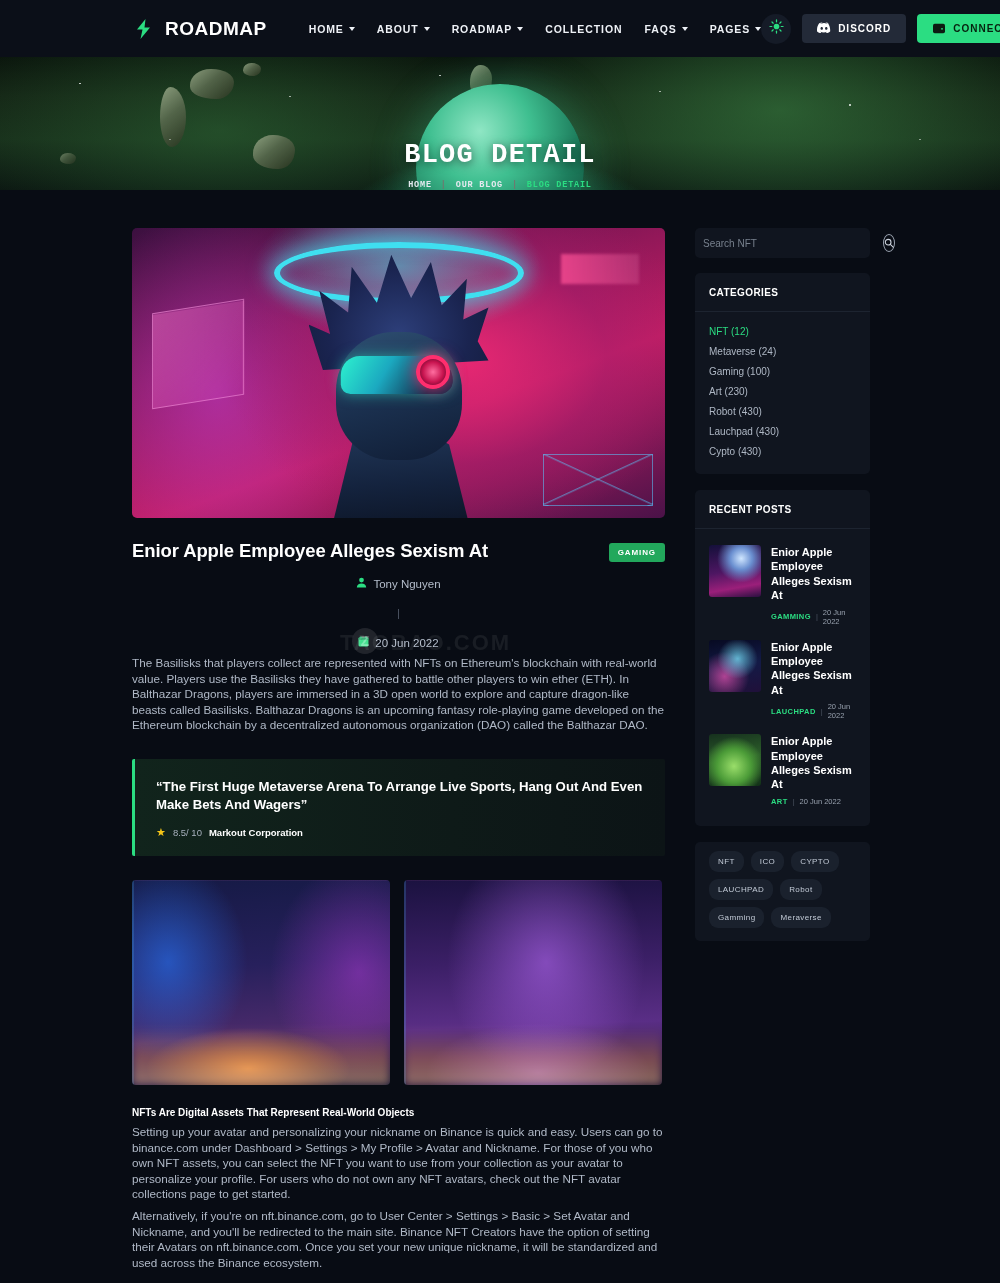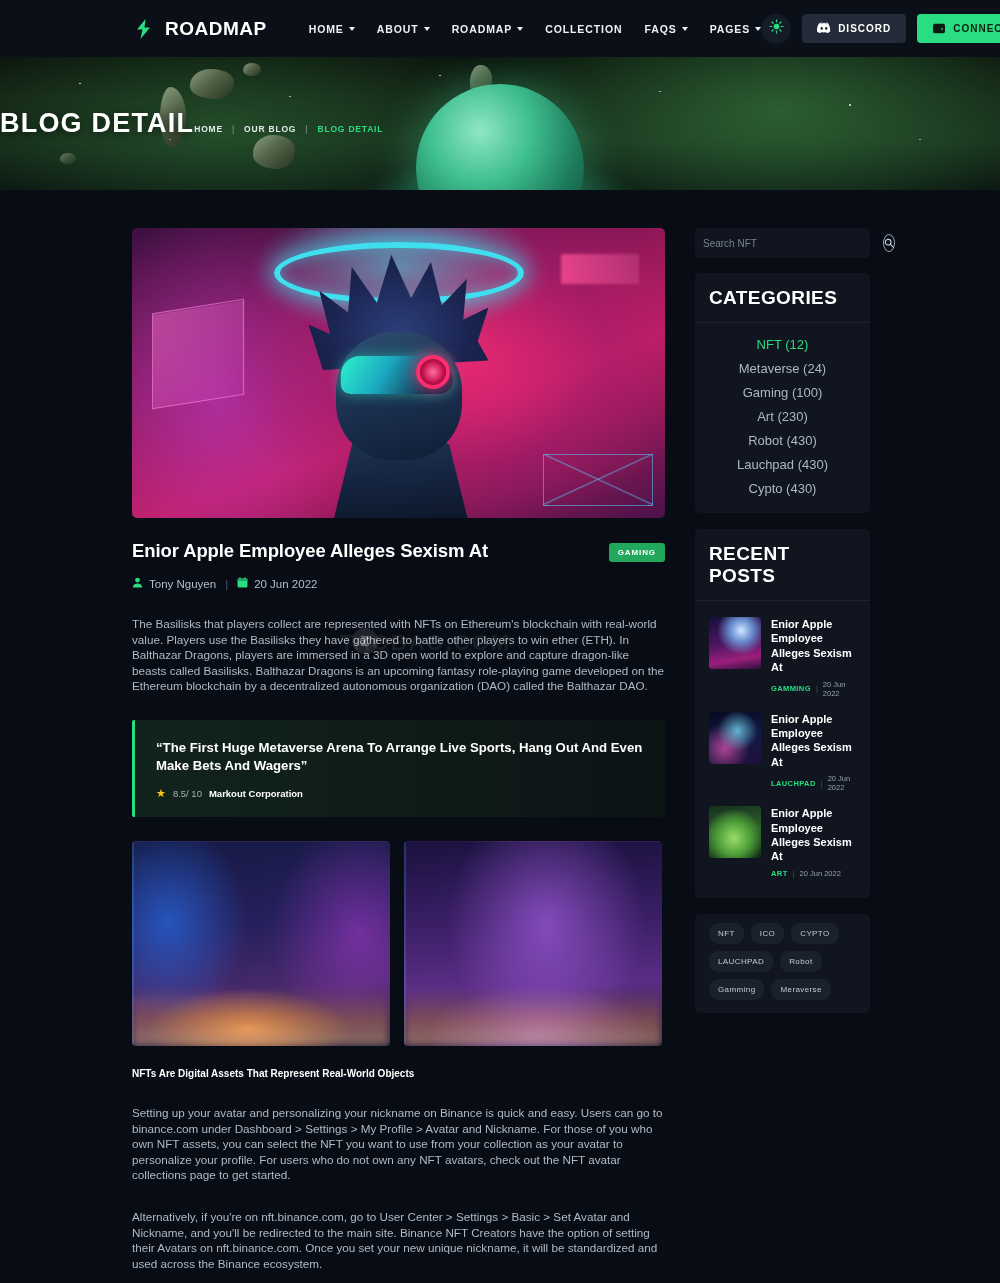--- a/index.html
+++ b/index.html
@@ -78,22 +78,22 @@
   
   .hero {
     height: 133px;
     position: relative;
     overflow: hidden;
     background:
       radial-gradient(ellipse 260px 150px at 50% 150%, #4fd9a8 0%, #1c6b4a 38%, rgba(14,48,34,0) 70%),
       radial-gradient(ellipse 420px 200px at 78% 40%, rgba(62,140,72,0.55) 0%, rgba(20,52,28,0) 70%),
       radial-gradient(ellipse 400px 180px at 22% 55%, rgba(52,120,62,0.45) 0%, rgba(14,40,22,0) 72%),
       linear-gradient(180deg, #0a140c 0%, #132214 30%, #162b19 62%, #0a1410 100%);
-    display: flex; flex-direction: row;
-    align-items: center; justify-content: flex-start;
+    display: flex; flex-direction: column;
+    align-items: center; justify-content: flex-end; font-family: Liberation Mono, monospace;
   }
   .hero::after {
     content: "";
     position: absolute; inset: 0;
     background-image:
       radial-gradient(1.2px 1.2px at 8% 20%, rgba(255,255,255,0.75) 50%, transparent 51%),
       radial-gradient(1px 1px at 17% 62%, rgba(255,255,255,0.5) 50%, transparent 51%),
       radial-gradient(1.4px 1.4px at 29% 30%, rgba(255,255,255,0.6) 50%, transparent 51%),
       radial-gradient(1px 1px at 36% 78%, rgba(255,255,255,0.45) 50%, transparent 51%),
       radial-gradient(1.5px 1.5px at 44% 14%, rgba(255,255,255,0.7) 50%, transparent 51%),
@@ -227,28 +227,28 @@
     font-size: 18.5px; font-weight: bold; color: #ffffff;
     letter-spacing: -0.1px; flex: 1;
   }
   .badge {
     background: #22a85c; color: #fff;
     font-size: 8px; font-weight: bold; letter-spacing: 0.9px;
     padding: 5px 9px; border-radius: 3px;
     margin-top: 3px;
   }
   .meta-row {
-    display: flex; align-items: center; gap: 9px;
-    margin-top: 15px; font-size: 11.5px; color: #b4bdcb;
+    display: flex; align-items: center; gap: 17px;
+    margin-top: 15px; font-size: 11.5px; color: #b4bdcb; flex-direction: column;
   }
   .meta-item { display: flex; align-items: center; gap: 6px; }
   .meta-sep { color: #4d5664; }
 
   .para {
-    margin-top: 26px;
+    margin-top: 6px;
     font-size: 11.7px; line-height: 15.6px; color: #b0b9c7;
   }
 
   
   .quote {
     margin-top: 26px;
     background: linear-gradient(90deg, #11241c 0%, #0e1a18 60%, #0c1416 100%);
     border-left: 3px solid #2bdd82;
     padding: 19px 22px 17px 21px;
     border-radius: 2px;
@@ -329,29 +329,29 @@
     font-size: 10px; color: #b9c1cd;
   }
   .search-input::placeholder { color: #77808d; }
   .search-btn {
     width: 18px; height: 18px; border-radius: 50%;
     border: 1.2px solid #9aa3b0;
     display: flex; align-items: center; justify-content: center;
     cursor: pointer;
   }
   .widget-head {
-    font-size: 19px; font-weight: bold; color: #fff;
+    font-size: 10px; font-weight: bold; color: #fff;
     letter-spacing: 0.4px;
     padding: 14px 14px 13px 14px;
     border-bottom: 1px solid #1d2430;
   }
   .widget-body { padding: 9px 14px 13px 14px; }
   .cat-item {
-    font-size: 13px; color: #aeb7c4;
-    padding: 4.5px 0; cursor: pointer; text-align: center;
+    font-size: 10px; color: #aeb7c4;
+    padding: 4.5px 0; cursor: pointer;
   }
   .cat-item.active { color: #2bdd82; }
 
   .post-row {
     display: flex; gap: 10px;
     padding: 7px 0;
     align-items: flex-start;
     cursor: pointer;
   }
   .thumb { width: 52px; height: 52px; border-radius: 3px; flex: none; }

